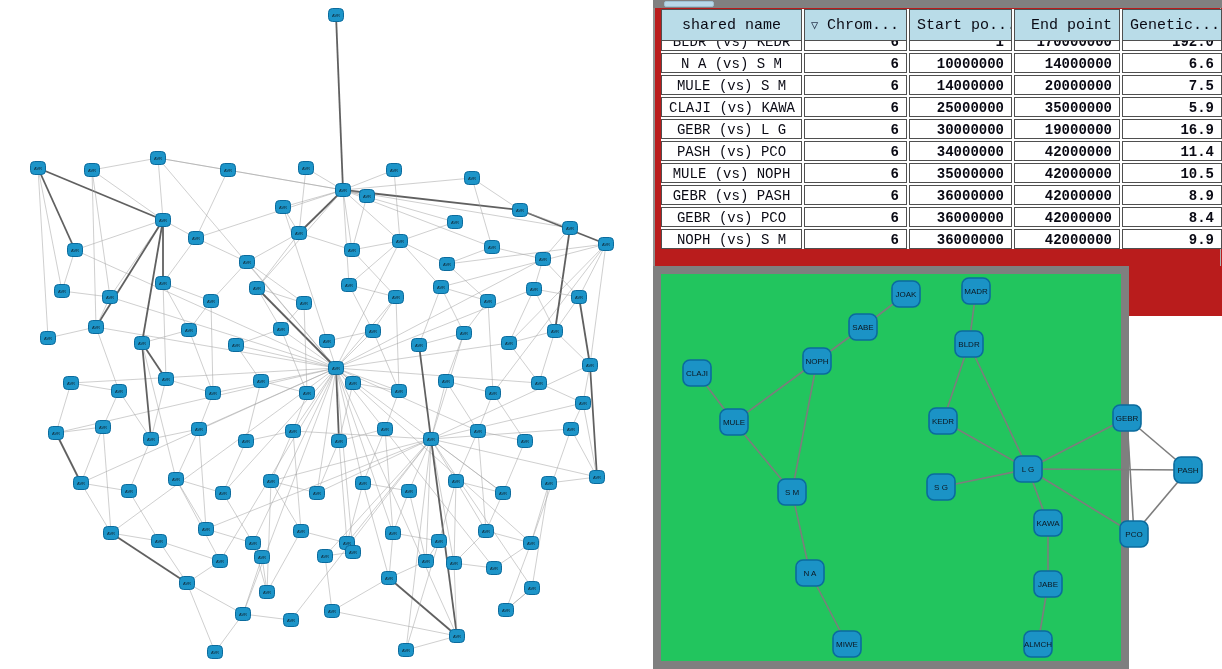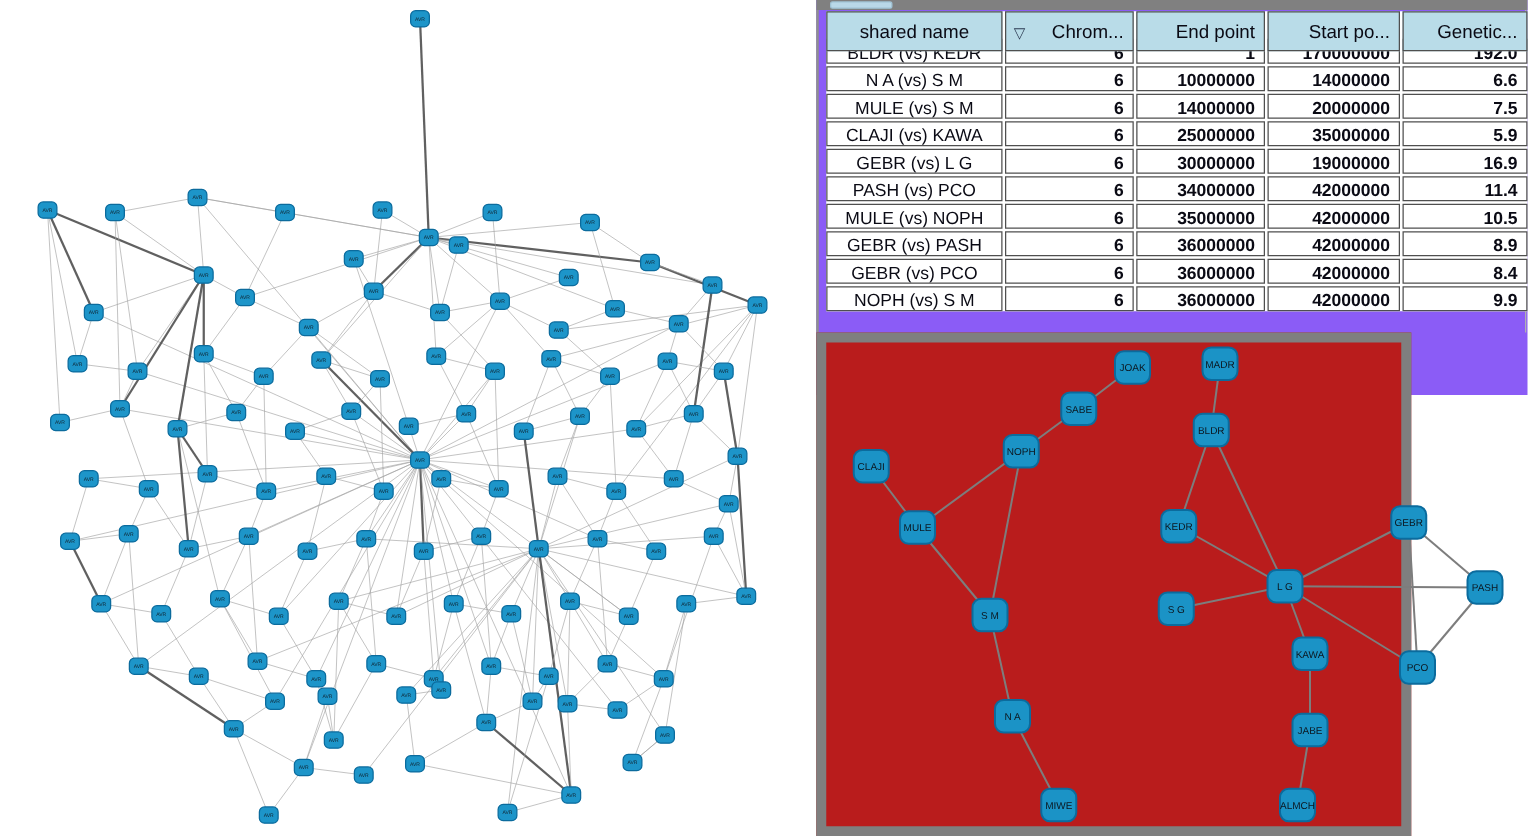--- a/index.html
+++ b/index.html
@@ -8,21 +8,21 @@
     font-family:"Liberation Sans", sans-serif;overflow:hidden;
   }
   
   #left-panel{position:absolute;left:0;top:0;width:653px;height:669px;background:#fff;}
   #left-panel svg{display:block;}
   .lnet-edge{stroke:#a3a3a3;stroke-width:0.8;stroke-opacity:0.65;}
   .lnet-edge.dark{stroke:#4f4f4f;stroke-width:1.8;stroke-opacity:0.9;}
   .lnet-node rect{fill:#1d95c9;stroke:#0b6b9d;stroke-width:1;}
   .lnet-node text{font-size:4px;fill:#10222e;text-anchor:middle;font-family:"Liberation Sans",sans-serif;}
   
-  #table-panel{position:absolute;left:653px;top:0;width:569px;height:316px;background:#8b5cf6;}
+  #table-panel{position:absolute;left:653px;top:0;width:569px;height:316px;background:#b91c1c;font-family:Liberation Mono, monospace;}
   #table-panel .topbar{position:absolute;left:0;top:0;width:100%;height:8px;background:#808080;}
   #table-panel .chip{position:absolute;left:11px;top:1px;width:50px;height:6px;background:#b9d8e8;border-radius:2px;border:1px solid #9fc2d4;box-sizing:border-box;}
   #table-panel .leftedge{position:absolute;left:0;top:8px;width:2px;height:258px;background:#8f8f8f;}
   #table-panel .rightedge{position:absolute;right:1px;top:8px;width:1px;height:258px;background:#b0b0b0;}
   #attr-table{
     position:absolute;left:8px;top:9px;
     display:grid;
     grid-template-columns:141px 103px 103px 106px 100px;
     grid-auto-rows:20px;
     gap:2px;
@@ -37,21 +37,21 @@
     background:#b9dce8;height:32px;line-height:32px;font-size:15px;
     text-align:right;position:relative;
   }
   #attr-table .cell.head.first{text-align:center;}
   #attr-table .cell.name{text-align:center;}
   #attr-table .cell.num{text-align:right;font-weight:700;}
   .funnel{position:absolute;left:6px;top:0;font-size:12px;color:#2b3a52;font-weight:400;}
   
   #small-net-panel{
     position:absolute;left:653px;top:266px;width:476px;height:403px;
-    border:8px solid #7f7f7f;background:#b91c1c;box-sizing:border-box;
+    border:8px solid #7f7f7f;background:#22c55e;box-sizing:border-box;
   }
   .rnet-edge{stroke:#7d7d7d;stroke-width:1.6;}
   .rnet-node rect{fill:#1b93c6;stroke:#0b6b9d;stroke-width:1.6;}
   .rnet-node text{font-size:8px;fill:#0c1720;text-anchor:middle;font-family:"Liberation Sans",sans-serif;}
 </style>
 </head>
 <body>
 
 <div id="left-panel">
   <svg width="653" height="669" viewBox="0 0 653 669">
@@ -796,22 +796,22 @@
 </div>
 
 <div id="table-panel">
   <div class="topbar"></div>
   <div class="chip"></div>
   <div class="leftedge"></div>
   <div class="rightedge"></div>
   <div id="attr-table">
       <div class="cell head first"><span>shared name</span></div>
       <div class="cell head"><span class="funnel">▽</span><span>Chrom...</span></div>
+      <div class="cell head"><span>Start po...</span></div>
       <div class="cell head"><span>End point</span></div>
-      <div class="cell head"><span>Start po...</span></div>
       <div class="cell head"><span>Genetic...</span></div>
       <div class="cell name">BLDR (vs) KEDR</div>
       <div class="cell num">6</div>
       <div class="cell num">1</div>
       <div class="cell num">170000000</div>
       <div class="cell num">192.0</div>
       <div class="cell name">N A (vs) S M</div>
       <div class="cell num">6</div>
       <div class="cell num">10000000</div>
       <div class="cell num">14000000</div>

